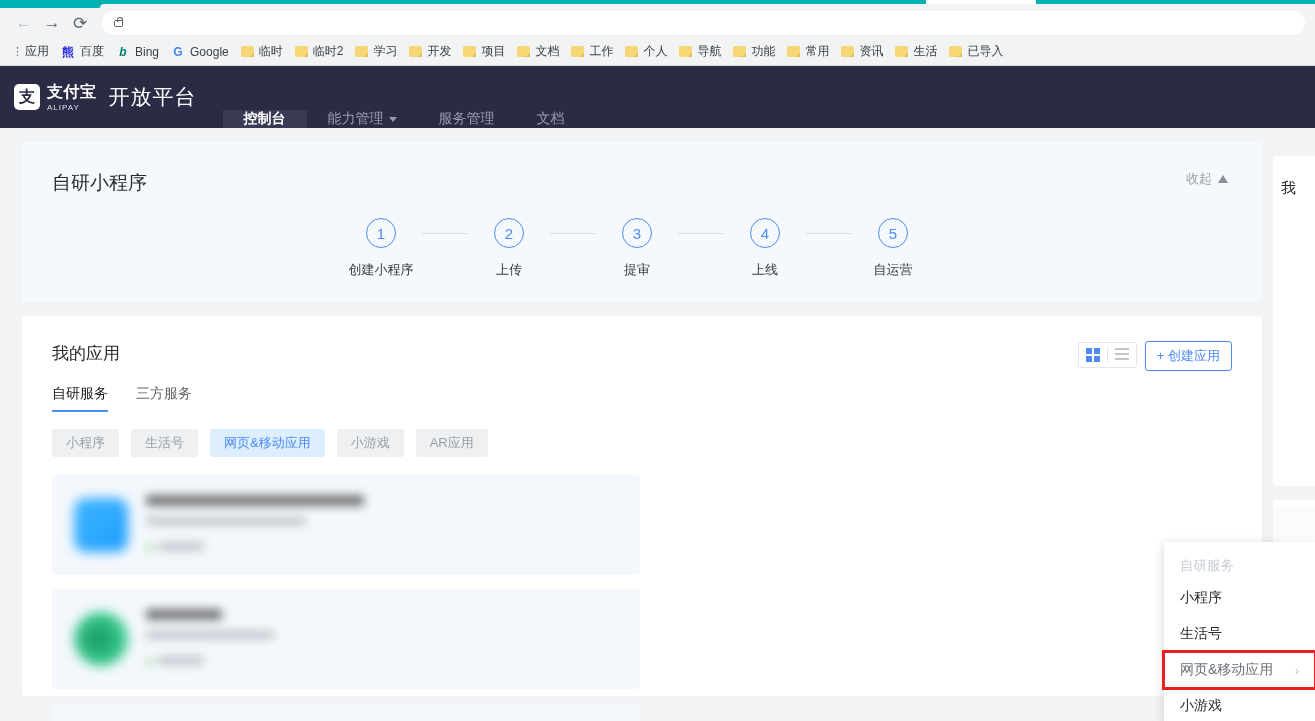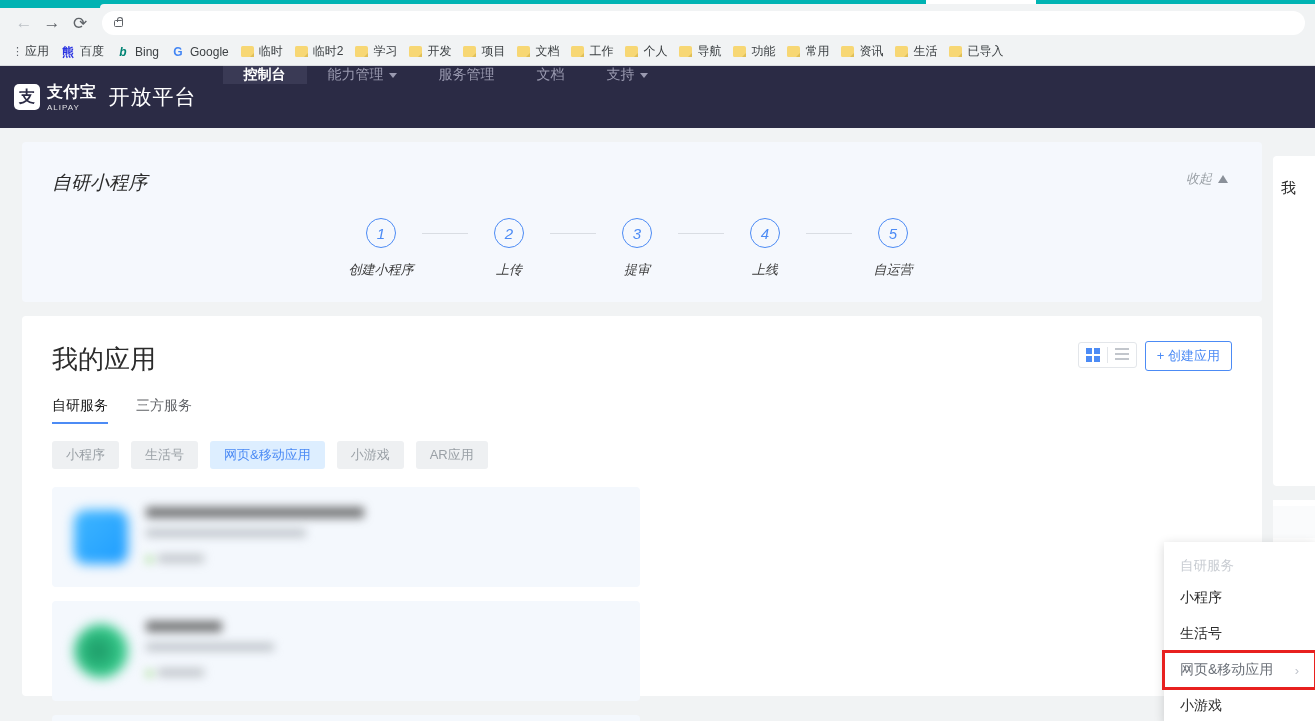--- a/index.html
+++ b/index.html
@@ -84,21 +84,21 @@
     flex: 0 0 auto;
   }
   .alipay-logo {
     width: 26px; height: 26px; background: #fff; border-radius: 5px;
     display: flex; align-items: center; justify-content: center;
     color: #2b2b45; font-size: 16px; font-weight: bold; margin-right: 7px;
   }
   .brand-cn { font-size: 16px; font-weight: bold; letter-spacing: .5px; }
   .brand-alipay { font-size: 8px; letter-spacing: 1px; opacity: .85; }
   .brand-name { font-size: 21px; margin-left: 12px; letter-spacing: 1px; }
-  .site-nav { display: flex; align-items: flex-start; }
+  .site-nav { display: flex; align-items: flex-end; }
   .nav-item {
     display: flex; align-items: center; padding: 0 21px;
     font-size: 14px; color: #9a9ab0; white-space: nowrap;
   }
   .nav-item.active { background: #3a3a55; color: #ffffff; font-weight: bold; }
   .caret-d {
     display: inline-block; margin-left: 5px;
     border-left: 4px solid transparent; border-right: 4px solid transparent;
     border-top: 5px solid #9a9ab0;
   }
@@ -106,21 +106,21 @@
   
   .page { background: #f1f3f4; height: 597px; position: relative; }
 
   .card {
     background: #f5f8fd; border-radius: 4px; margin: 14px 22px 0 22px;
     position: relative;
   }
   .card.white { background: #ffffff; }
 
   
-  .mp-card { height: 160px; padding: 28px 30px 0 30px; font-style: italic; }
+  .mp-card { height: 160px; padding: 28px 30px 0 30px; }
   .mp-title { font-size: 19px; color: #2b2b2b; }
   .collapse {
     position: absolute; right: 34px; top: 28px; font-size: 13px; color: #9aa0a6;
     display: flex; align-items: center;
   }
   .collapse .tri {
     margin-left: 6px; display: inline-block;
     border-left: 5px solid transparent; border-right: 5px solid transparent;
     border-bottom: 8px solid #8a9099;
   }
@@ -134,21 +134,21 @@
     width: 30px; height: 30px; border-radius: 50%;
     border: 1.4px solid #4c8bf5; color: #4c8bf5;
     display: flex; align-items: center; justify-content: center;
     font-size: 15px; background: #f5f8fd;
   }
   .step-label { margin-top: 13px; font-size: 13px; color: #3a3a3a; white-space: nowrap; }
   .step-line { width: 46px; height: 1px; background: #d9dde3; margin-top: 15px; }
 
   
   .apps-card { margin-top: 14px; padding: 26px 30px 20px 30px; height: 380px; }
-  .apps-title { font-size: 26px; color: #2b2b2b; }
+  .apps-title { font-size: 17px; color: #2b2b2b; }
 
   .tabs { display: flex; margin-top: 20px; }
   .tab {
     font-size: 14px; color: #606266; padding-bottom: 9px; margin-right: 28px;
     position: relative;
   }
   .tab.active { color: #1a1a1a; }
   .tab.active::after {
     content: ""; position: absolute; left: 0; right: 0; bottom: 0;
     height: 2px; background: #4c8bf5;
@@ -375,24 +375,20 @@
       </div>
     <div class="nav-item">
         <span>能力管理</span>
         <i class="caret-d"></i>
       </div>
     <div class="nav-item">
         <span>服务管理</span>
       </div>
     <div class="nav-item">
         <span>文档</span>
-      </div>
-    <div class="nav-item">
-        <span>支持</span>
-        <i class="caret-d"></i>
       </div>
   </div>
 </div>
 
 <div class="page">
 
   <div class="card mp-card" style="width:1240px;">
     <div class="mp-title">自研小程序</div>
     <div class="collapse">
       <span>收起</span>

